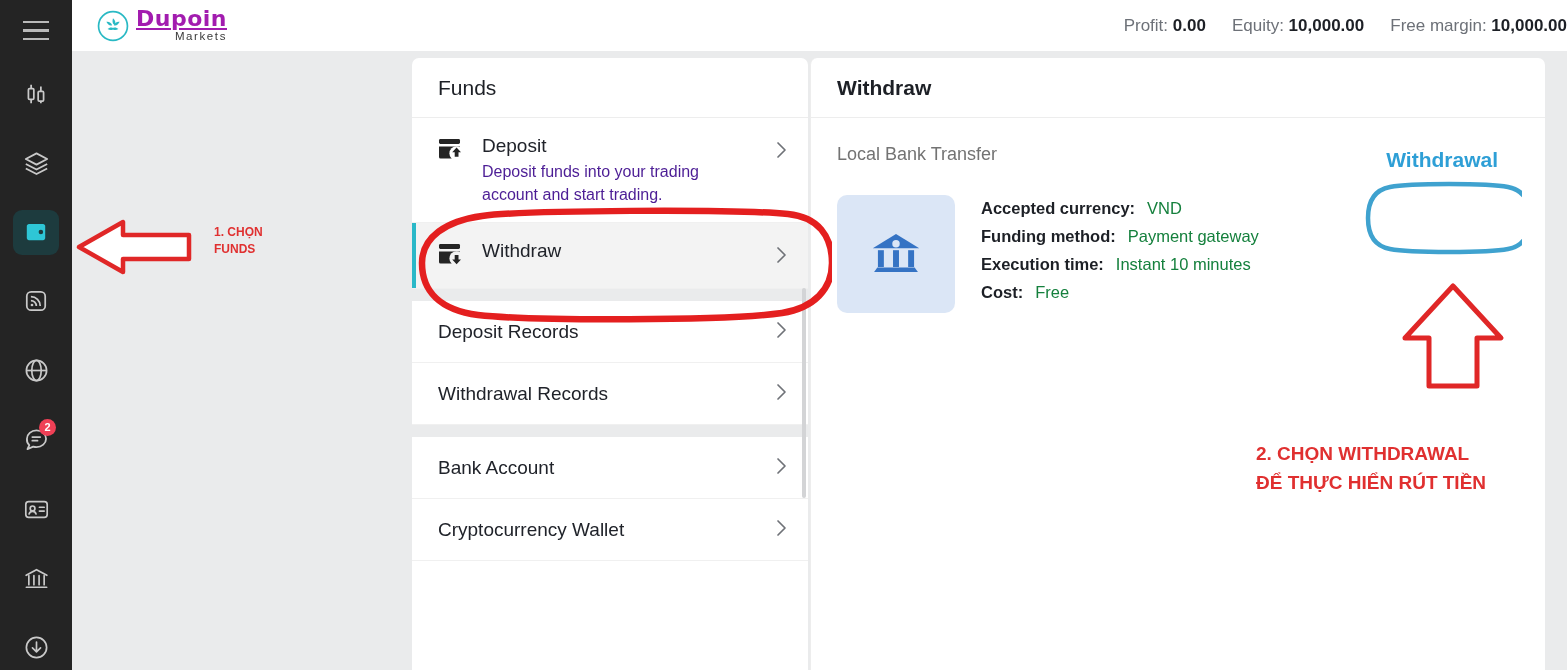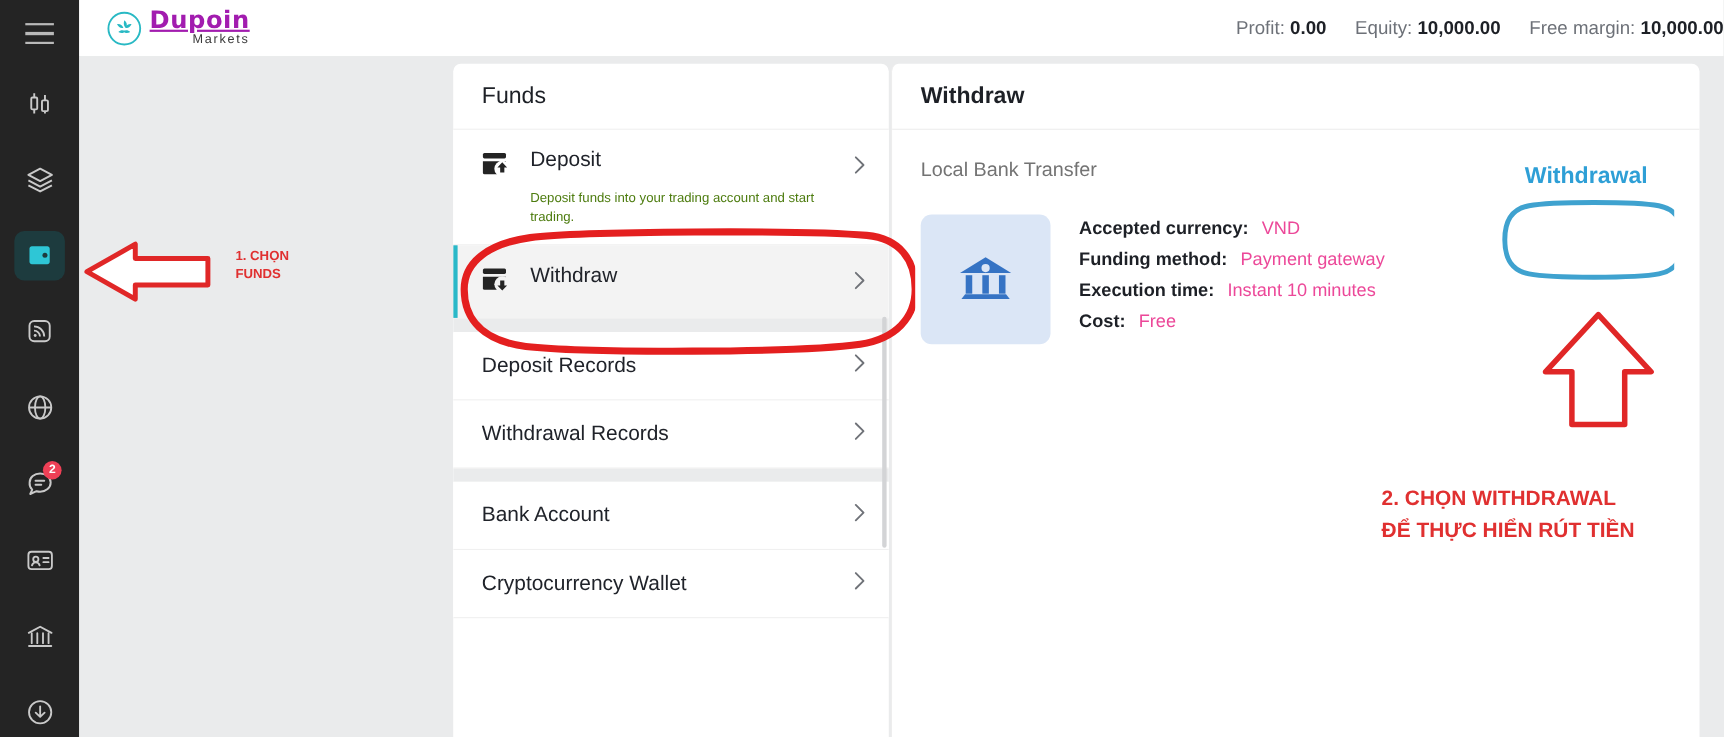--- a/index.html
+++ b/index.html
@@ -92,21 +92,21 @@
   }
   .frow.sel { background: #f3f3f3; }
   .frow.sel::before {
     content: ""; position: absolute; left: 0; top: 0; bottom: 0;
     width: 4px; background: #2ab8c8;
   }
   .frow-ico { width: 28px; flex: 0 0 28px; margin-top: 3px; }
   .frow-body { margin-left: 16px; flex: 1; }
   .frow-title { font-size: 19px; color: #20232a; line-height: 1.3; }
   .frow-desc {
-    font-size: 12px; color: #4d7c0f; margin-top: 13px; line-height: 1.45;
+    font-size: 16px; color: #4c1d95; margin-top: 1px; line-height: 1.45;
     max-width: 262px;
   }
   .chev { margin-left: auto; margin-top: 6px; color: #6f7278; }
 
   .srow {
     display: flex; align-items: center;
     padding: 0 20px 0 26px; height: 62px;
     border-bottom: 1px solid #f0f0f0; cursor: pointer;
   }
   .srow-title { font-size: 19px; color: #20232a; }
@@ -133,21 +133,21 @@
   .method-label { font-size: 18px; color: #737373; }
   .method-card { display: flex; margin-top: 30px; }
   .bank-tile {
     width: 118px; height: 118px; flex: 0 0 118px;
     background: #dbe6f6; border-radius: 10px;
     display: flex; align-items: center; justify-content: center;
   }
   .specs { margin-left: 26px; padding-top: 4px; }
   .spec-row { display: flex; align-items: baseline; margin-bottom: 9px; font-size: 16.5px; }
   .spec-key { font-weight: bold; color: #1d2026; }
-  .spec-val { color: #ec4899; margin-left: 12px; }
+  .spec-val { color: #15803d; margin-left: 12px; }
 
   .withdraw-btn {
     position: absolute; right: 33px; top: 20px;
     font-size: 21px; font-weight: bold; color: #2e9fd6;
     background: none; border: none; cursor: pointer;
     font-family: "Liberation Sans", sans-serif;
     padding: 10px 14px;
   }
 
   

